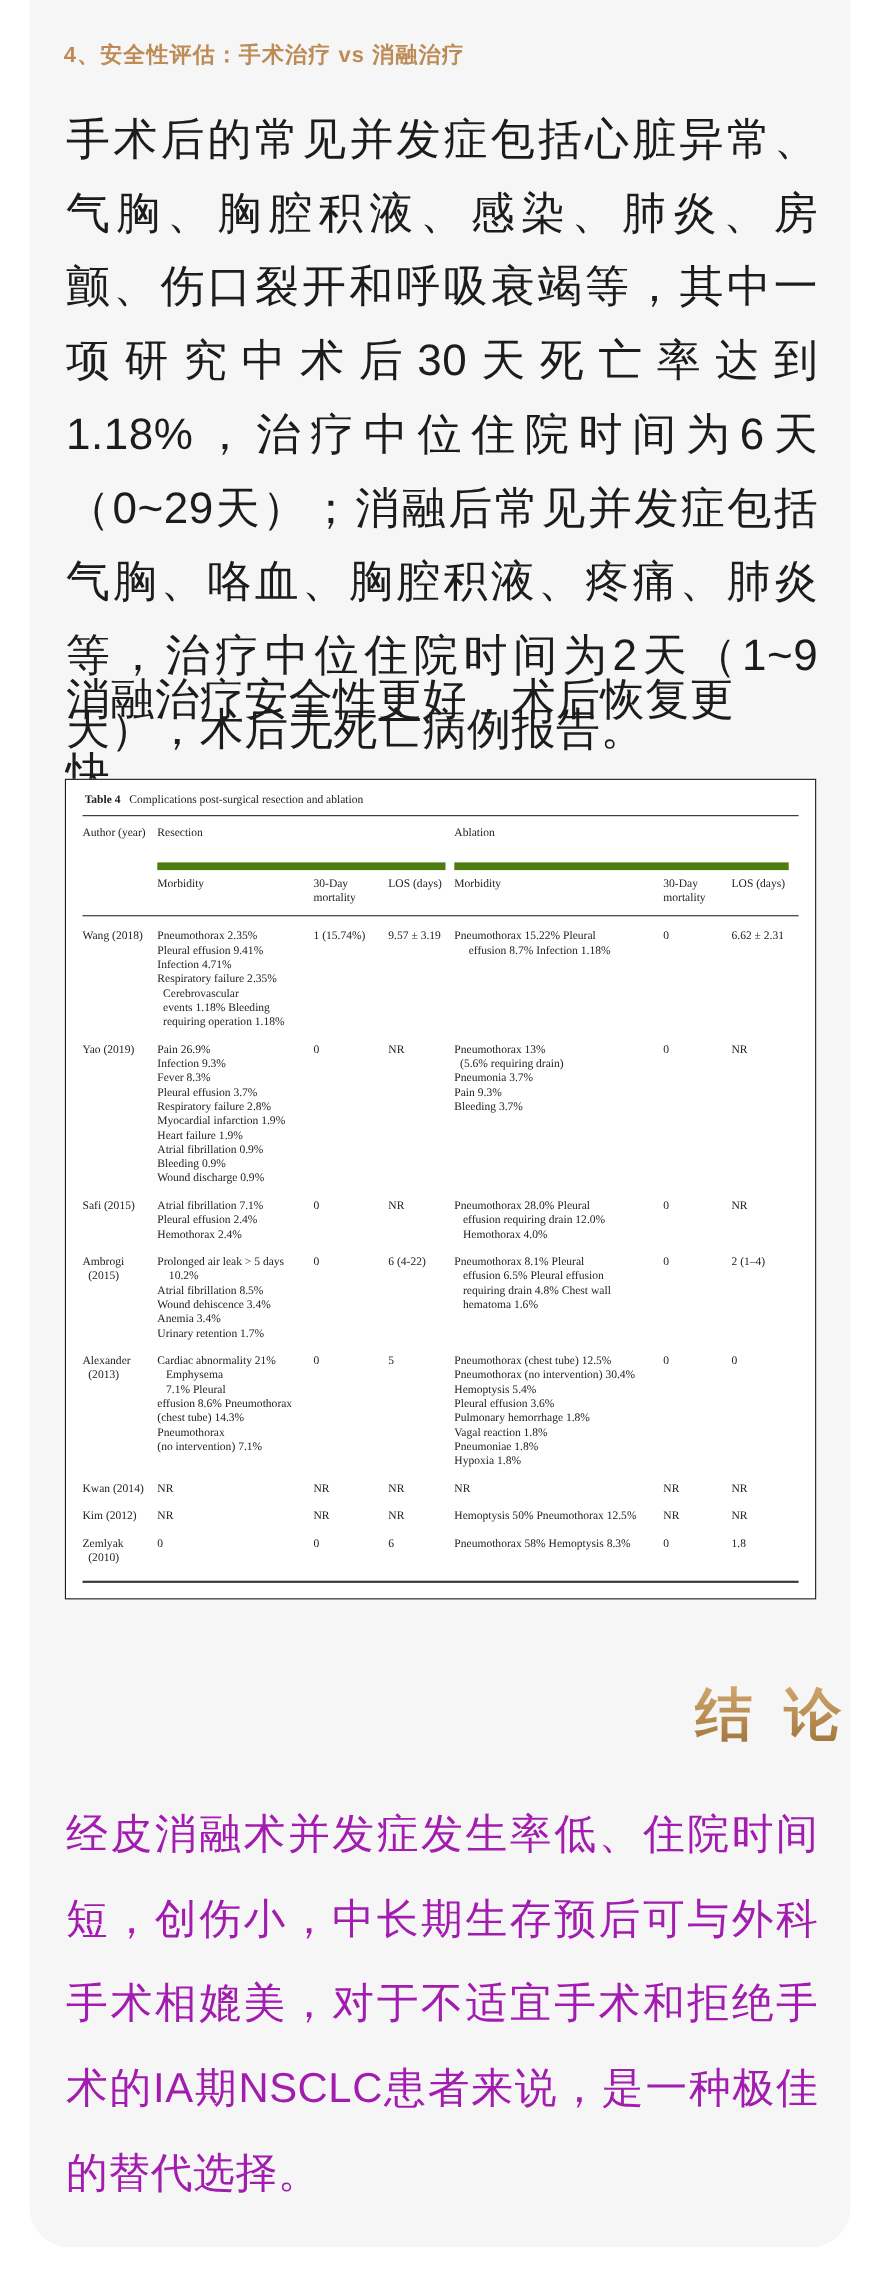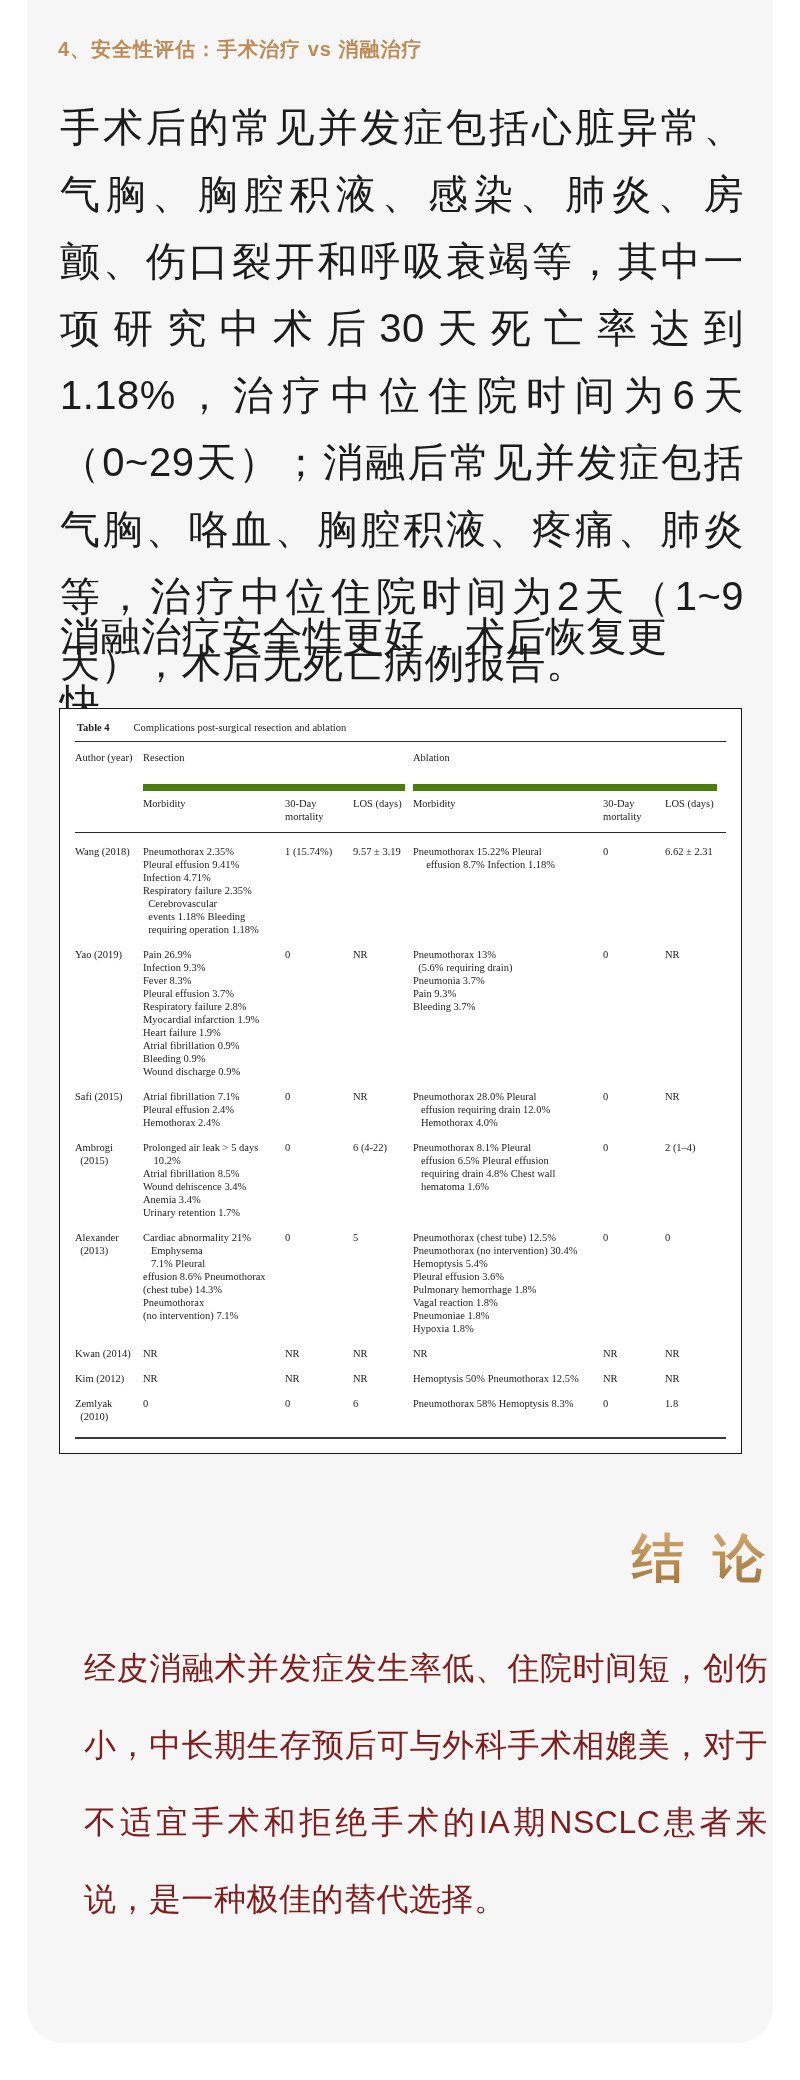--- a/index.html
+++ b/index.html
@@ -25,21 +25,21 @@
   .para1{top:94px;}
   .para2{top:603px;text-align:left;}
   
   .jtable{
     position:absolute;left:32px;top:708px;width:683px;box-sizing:border-box;
     background:#ffffff;border:1.5px solid #1a1a1a;
     padding:10px 15px 14px 15px;
     font-family:"Liberation Serif","DejaVu Serif",serif;
     font-size:10.5px;line-height:13px;color:#222;
   }
-  .jtable .caption{display:flex;gap:24px;margin:2px 0 7px 2px;}
+  .jtable .caption{display:flex;gap:8px;margin:2px 0 7px 2px;}
   .jtable .caption b{font-weight:700;}
   .cap-rule{border-top:1.5px solid #2a2a2a;}
   .hdr-grid,.row-grid{
     display:grid;
     grid-template-columns:68px 142px 68px 60px 190px 62px 60px;
   }
   .hdr-grid{border-bottom:1.5px solid #2a2a2a;padding-top:9px;}
   .hdr-author{grid-row:1 / span 2;}
   .grp{grid-column:span 3;border-bottom:7px solid #4d7c0f;padding-bottom:20px;margin-right:8px;}
   .subhdr{padding-top:6px;padding-bottom:9px;}
@@ -51,22 +51,22 @@
   .conclusion-title{
     position:absolute;left:0;top:1524px;width:746px;text-align:right;
     font-family:"Liberation Serif","DejaVu Serif",serif;
     font-size:52px;font-weight:700;letter-spacing:8px;
     background:linear-gradient(180deg,#d8ad74 0%,#9b7036 100%);
     -webkit-background-clip:text;background-clip:text;
     color:transparent;-webkit-text-fill-color:transparent;
   }
   .conclusion-para{
     position:absolute;left:33px;top:1630px;width:684px;
-    font-size:32px;line-height:77px;color:#7f1d1d;
-    letter-spacing:0.5px;text-align:justify;margin-left:24px;
+    font-size:38px;line-height:77px;color:#a21caf;
+    letter-spacing:0.5px;text-align:justify;
   }
 </style>
 </head>
 <body>
 
 <div class="card">
 
   <div class="section-heading">4、安全性评估：手术治疗 vs 消融治疗</div>
 
   <div class="body-para para1">手术后的常见并发症包括心脏异常、气胸、胸腔积液、感染、肺炎、房颤、伤口裂开和呼吸衰竭等，其中一项研究中术后30天死亡率达到1.18%，治疗中位住院时间为6天（0~29天）；消融后常见并发症包括气胸、咯血、胸腔积液、疼痛、肺炎等，治疗中位住院时间为2天（1~9天），术后无死亡病例报告。</div>

